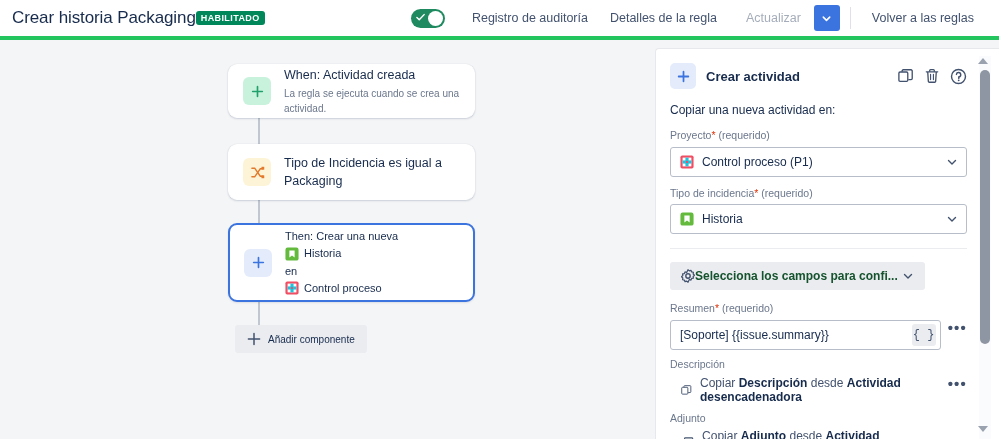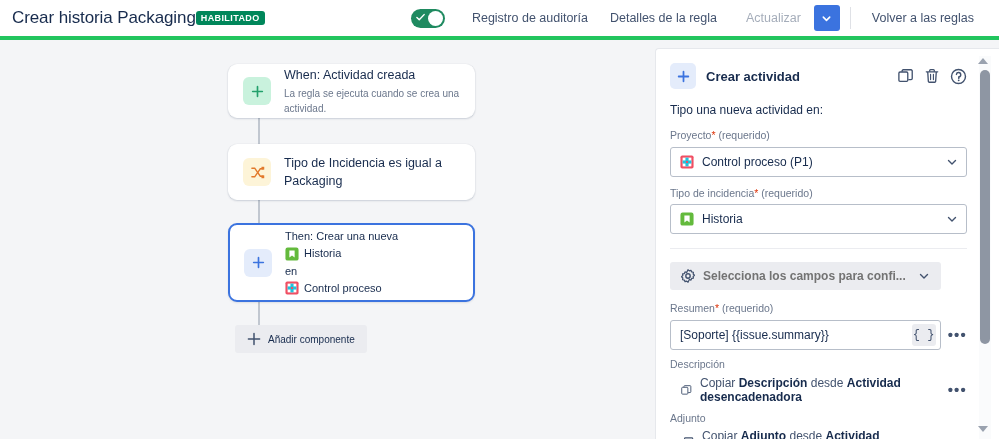--- a/index.html
+++ b/index.html
@@ -153,26 +153,26 @@
   .select {
     height: 30px; border: 1px solid #b7bec9; border-radius: 3px;
     background: #ffffff; display: flex; align-items: center;
     padding: 0 8px 0 9px; box-sizing: border-box; cursor: pointer;
     font-size: 12px; color: #172b4d;
   }
   .select .txt { margin-left: 8px; }
   .select .caret { margin-left: auto; }
   .hr { height: 1px; background: #ebecf0; margin: 14px 0 13px 0; }
   .fields-btn {
-    display: inline-flex; align-items: center; gap: 8px;
+    display: inline-flex; align-items: center; gap: 0;
     background: #ebecf0; border-radius: 3px; padding: 7px 11px;
-    font-size: 12px; color: #737373; cursor: pointer; font-weight: bold;
+    font-size: 12px; color: #14532d; cursor: pointer; font-weight: bold;
   }
   .fields-btn .caret { margin-left: 4px; }
-  .input-row { display: flex; align-items: center; gap: 7px; }
+  .input-row { display: flex; align-items: flex-start; gap: 7px; }
   .text-input {
     flex: 1; height: 30px; border: 1px solid #b7bec9; border-radius: 3px;
     background: #ffffff; display: flex; align-items: center;
     padding: 0 4px 0 9px; box-sizing: border-box;
     font-size: 12px; color: #172b4d;
   }
   .brace-btn {
     margin-left: auto; width: 24px; height: 22px; background: #ebecf0;
     border-radius: 3px; display: flex; align-items: center;
     justify-content: center; font-size: 12px; color: #42526e;
@@ -345,21 +345,21 @@
           <span class="hdr-ic">
             <svg width="17" height="17" viewBox="0 0 18 18">
               <circle cx="9" cy="9" r="7.4" fill="none" stroke="#42526e" stroke-width="1.5"></circle>
               <path d="M6.8 6.8 a2.3 2.3 0 1 1 2.5 2.6 V11" fill="none" stroke="#42526e" stroke-width="1.5" stroke-linecap="round"></path>
               <circle cx="9.2" cy="13.1" r="0.95" fill="#42526e"></circle>
             </svg>
           </span>
         </div>
       </div>
 
-      <div class="panel-desc">Tipo una nueva actividad en:</div>
+      <div class="panel-desc">Copiar una nueva actividad en:</div>
 
       
       <div class="field-label">
         <span>Proyecto</span><span class="req-star">*</span>
         <span>(requerido)</span>
       </div>
       <div class="select">
         <svg class="mini" viewBox="0 0 16 16">
           <rect x="0.5" y="0.5" width="15" height="15" rx="2" fill="#f04f63"></rect>
           <rect x="3" y="3" width="10" height="10" fill="#ffffff"></rect>

